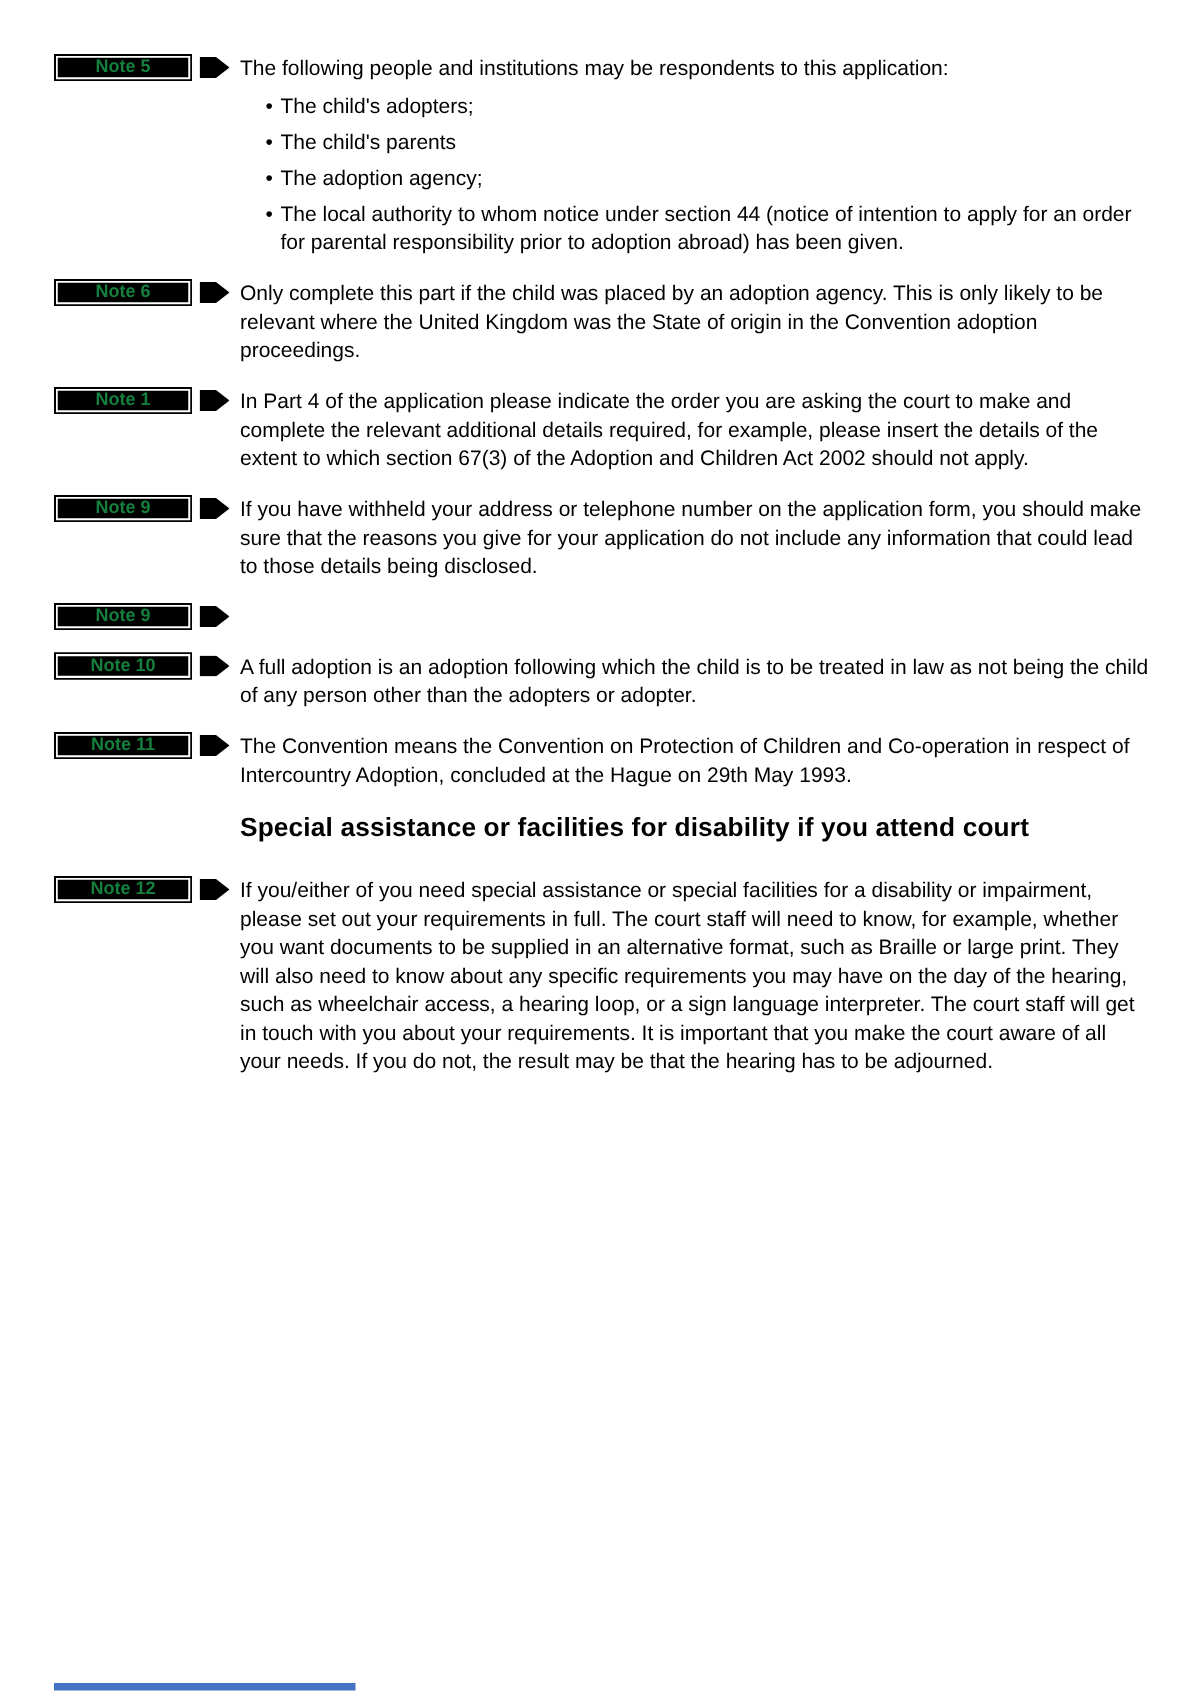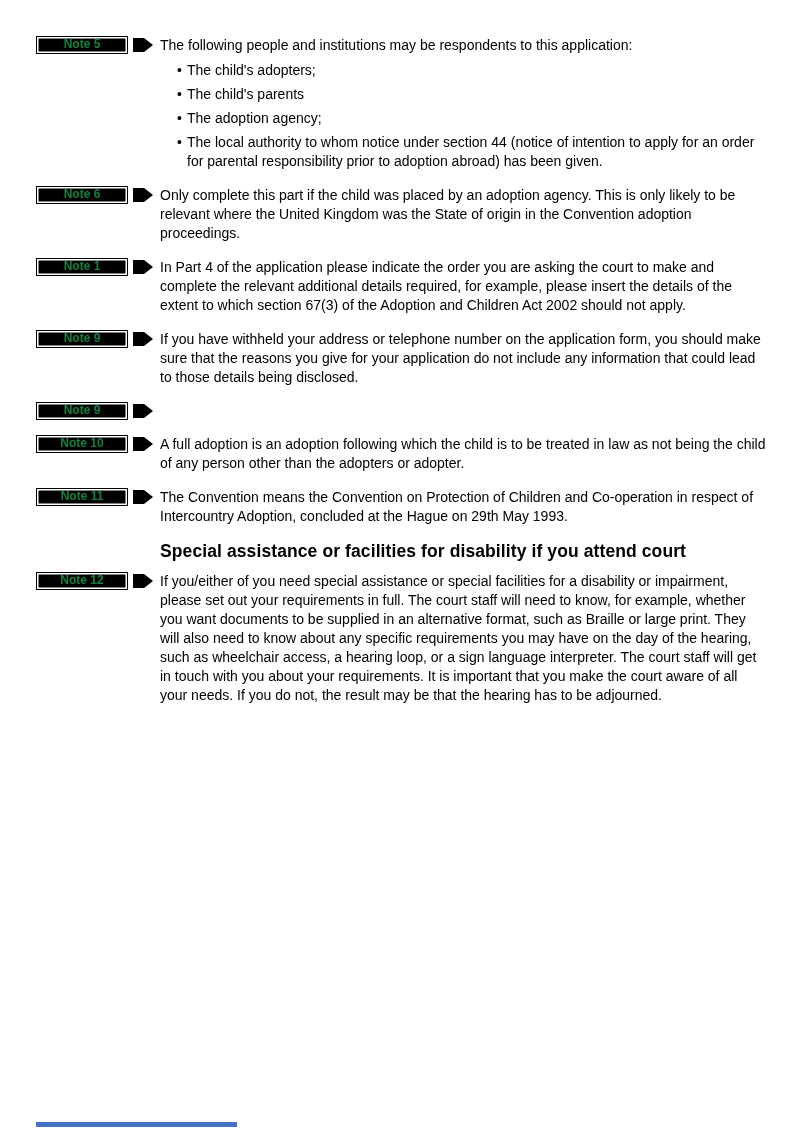--- a/index.html
+++ b/index.html
@@ -21,21 +21,21 @@
     flex:none;width:20px;height:14px;background:#000;margin-left:5px;margin-top:2px;
     clip-path:polygon(0 0,55% 0,100% 50%,55% 100%,0 100%);
   }
   .text-cell{flex:0 0 608px;max-width:608px;font-size:14px;line-height:19px;}
   .text-cell p{margin:0;}
   .text-cell p + p{margin-top:18px;}
   .text-cell ul + p{margin-top:0;}
   ul.bullets{margin:6px 0 0 0;padding:0;list-style:none;}
   .bullets li{position:relative;padding-left:27px;margin-top:5px;}
   .bullets li::before{content:"\2022";position:absolute;left:17px;top:0;}
-  .heading-row{margin-bottom:10px;margin-top:3px;}
+  .heading-row{margin-bottom:22px;margin-top:3px;}
   .section-heading{margin:0;font-size:17.5px;line-height:21px;font-weight:bold;letter-spacing:0.1px;}
   .footer-rule{position:absolute;left:36px;top:1122px;width:201px;height:5px;}
 </style>
 </head>
 <body>
 
 <div class="page">
   <div class="content">
       <div class="row note-row">
         <div class="badge-cell">

